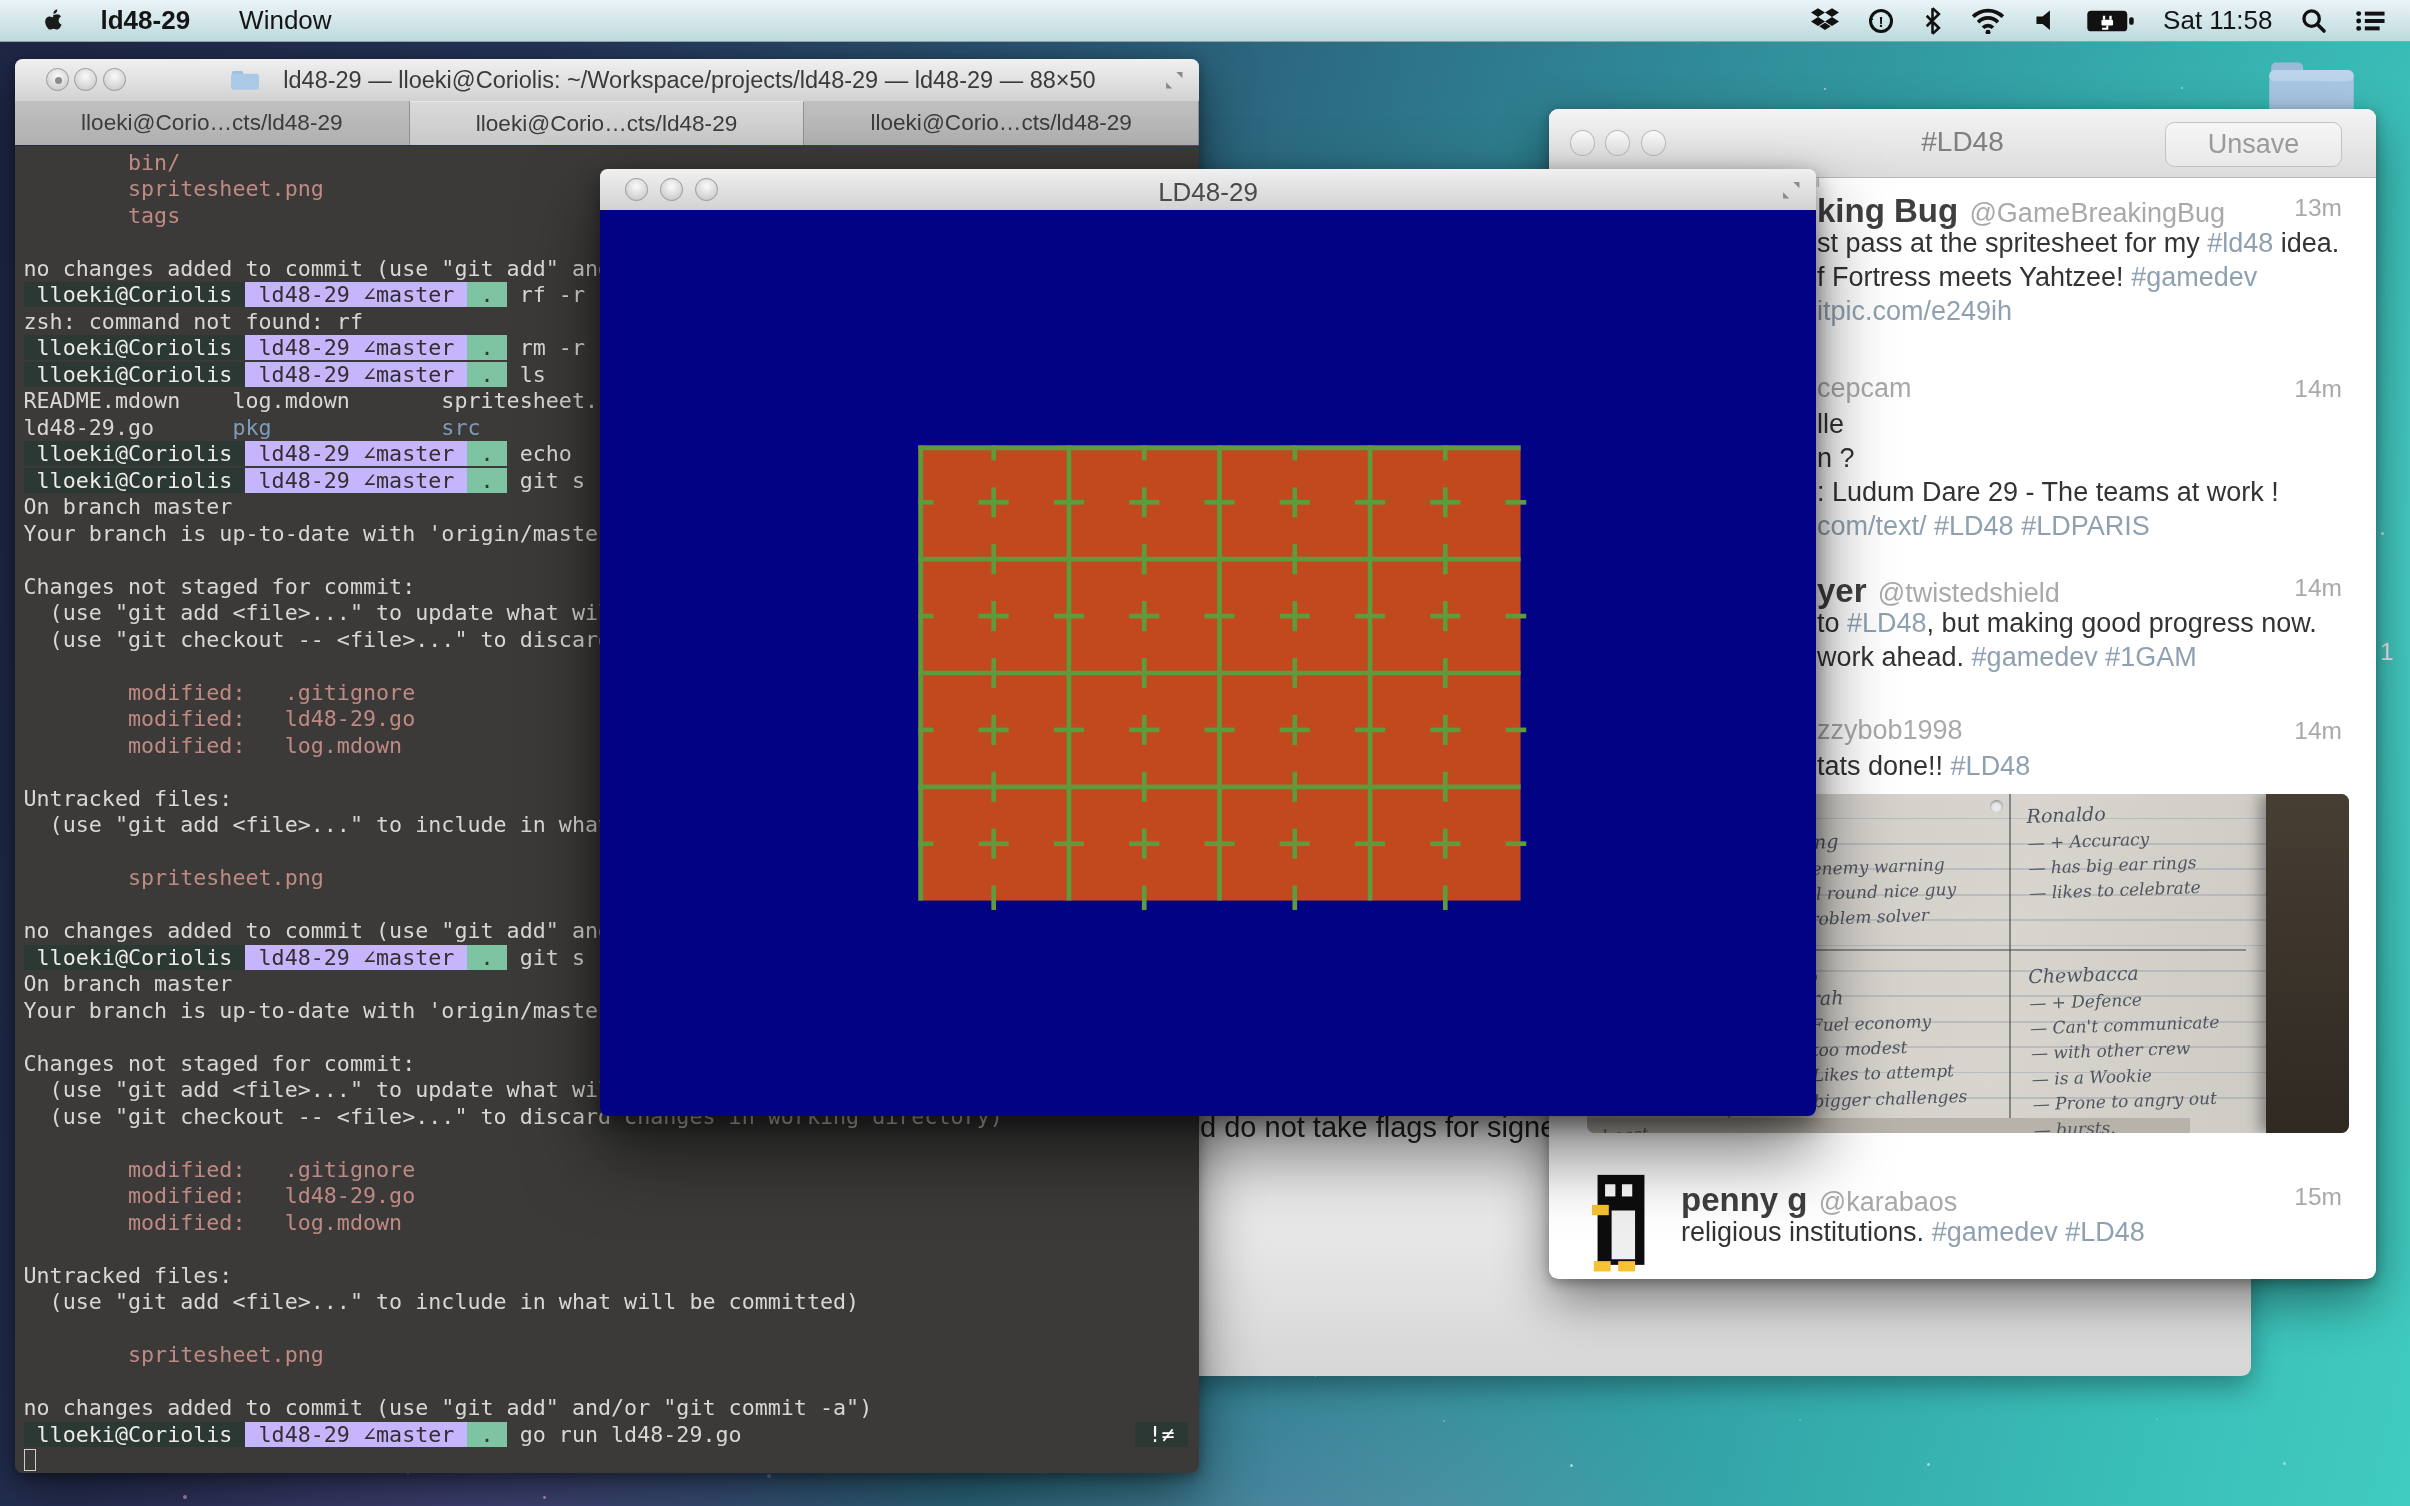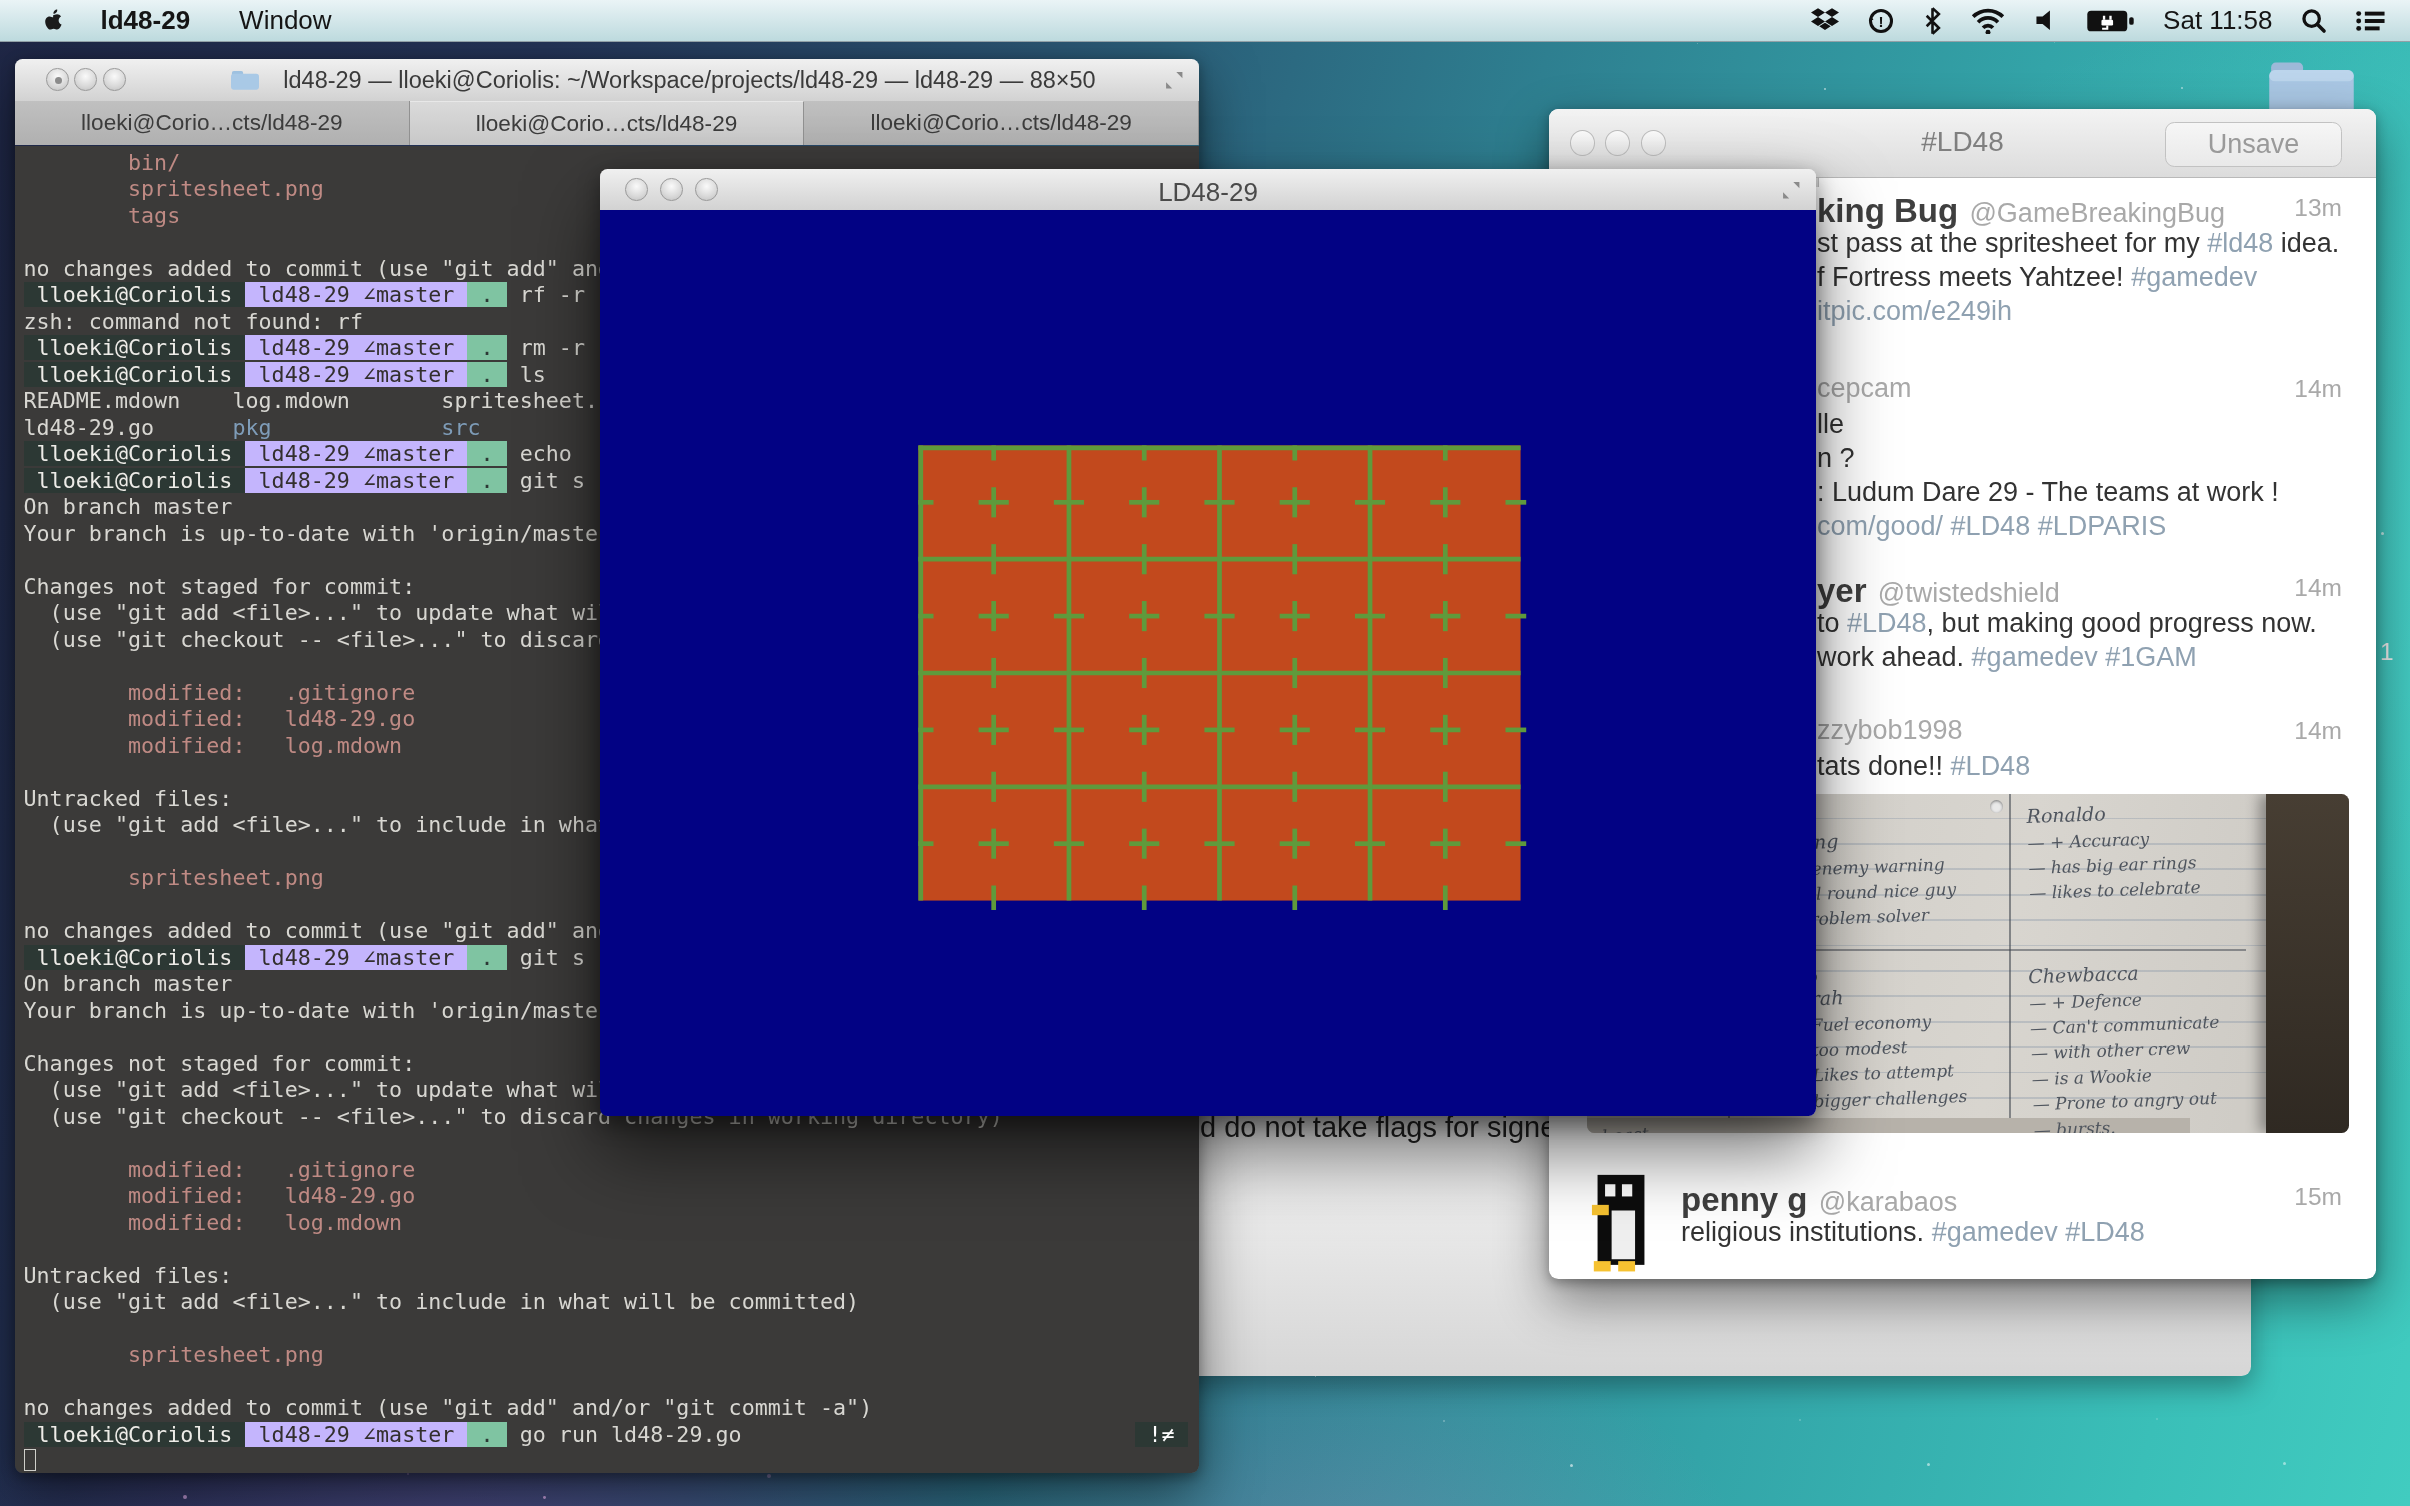--- a/index.html
+++ b/index.html
@@ -254,21 +254,21 @@
           <div class="trow"><span class="tname">king Bug</span><span class="thandle">@GameBreakingBug</span><span class="ttime">13m</span></div>
           <div class="tbody"><span>st pass at the spritesheet for my </span><span class="tlink">#ld48</span><span> idea.</span></div>
           <div class="tbody"><span>f Fortress meets Yahtzee! </span><span class="tlink">#gamedev</span></div>
           <div class="tbody"><span class="tlink">itpic.com/e249ih</span></div>
         </div>
         <div class="tweet cut" style="top: 264px;">
           <div class="trow"><span class="thandle">cepcam</span><span class="ttime">14m</span></div>
           <div class="tbody"><span>lle</span></div>
           <div class="tbody"><span>n ?</span></div>
           <div class="tbody"><span>: Ludum Dare 29 - The teams at work !</span></div>
-          <div class="tbody"><span class="tlink">com/good/</span><span> </span><span class="tlink">#LD48</span><span> </span><span class="tlink">#LDPARIS</span></div>
+          <div class="tbody"><span class="tlink">com/text/</span><span> </span><span class="tlink">#LD48</span><span> </span><span class="tlink">#LDPARIS</span></div>
         </div>
         <div class="tweet cut" style="top: 463px;">
           <div class="trow"><span class="tname">yer</span><span class="thandle">@twistedshield</span><span class="ttime">14m</span></div>
           <div class="tbody"><span> to </span><span class="tlink">#LD48</span><span>, but making good progress now.</span></div>
           <div class="tbody"><span>work ahead. </span><span class="tlink">#gamedev</span><span> </span><span class="tlink">#1GAM</span></div>
         </div>
         <div class="tweet cut" style="top: 606px;">
           <div class="trow"><span class="thandle">zzybob1998</span><span class="ttime">14m</span></div>
           <div class="tbody"><span>tats done!! </span><span class="tlink">#LD48</span></div>
         </div>

